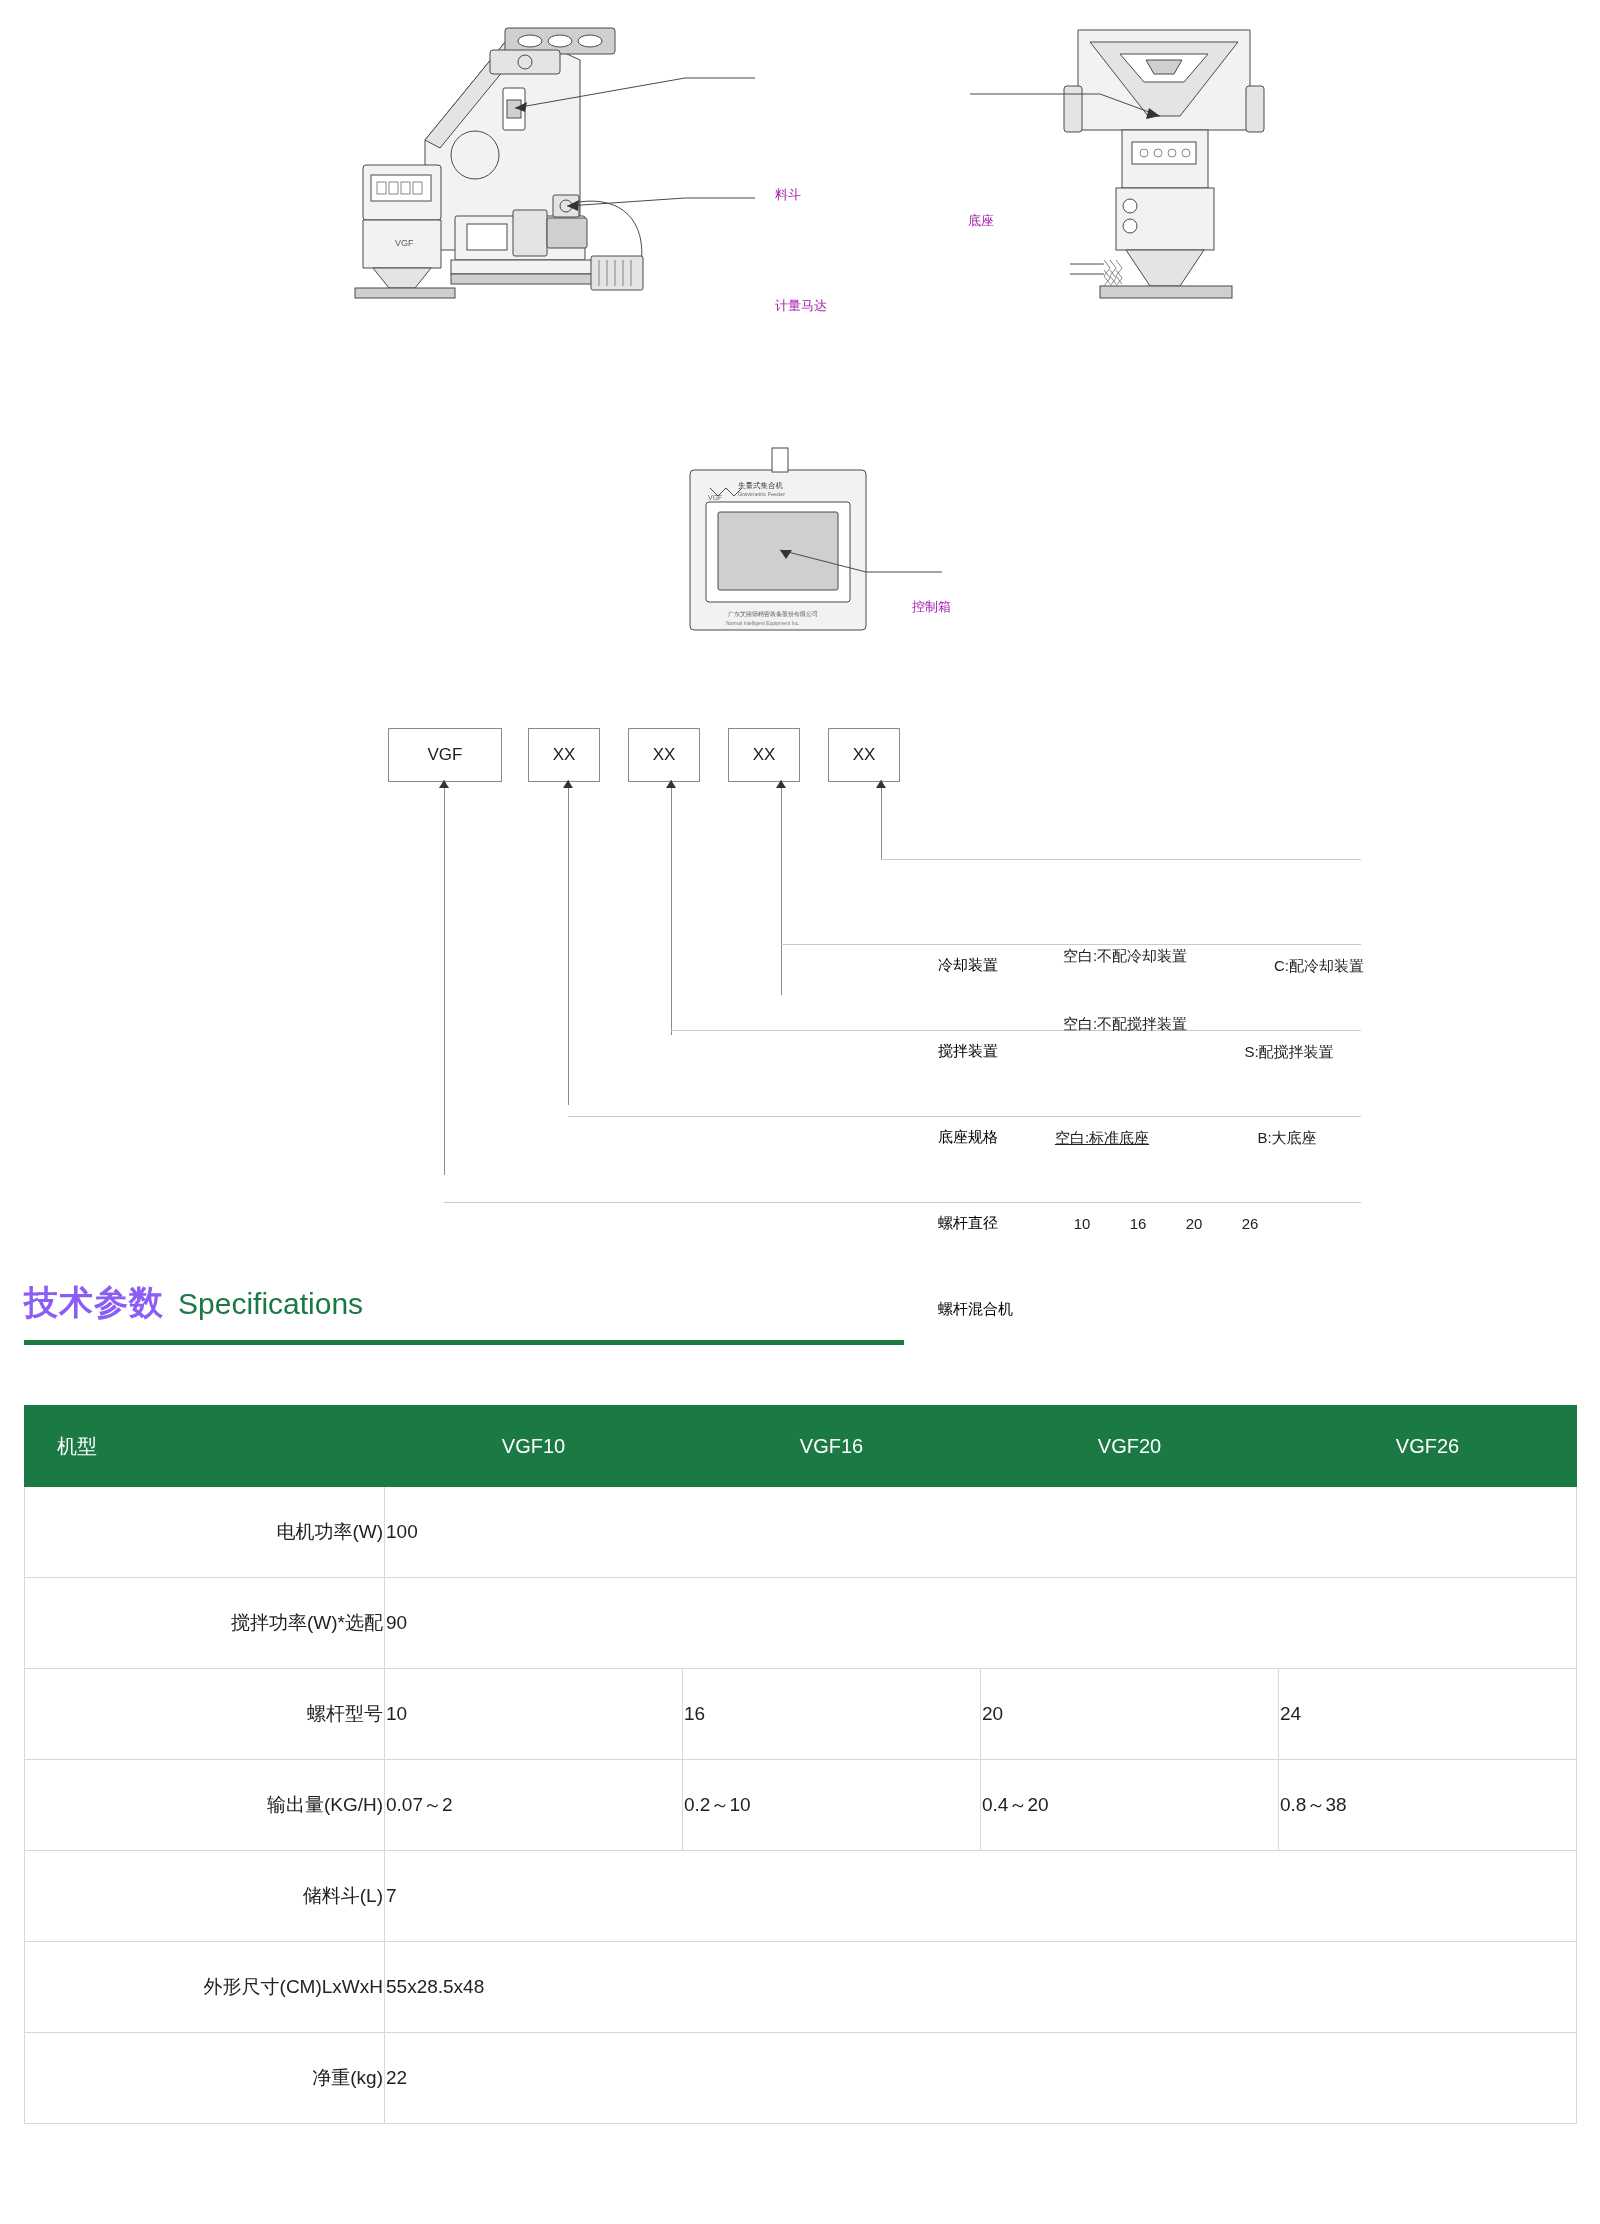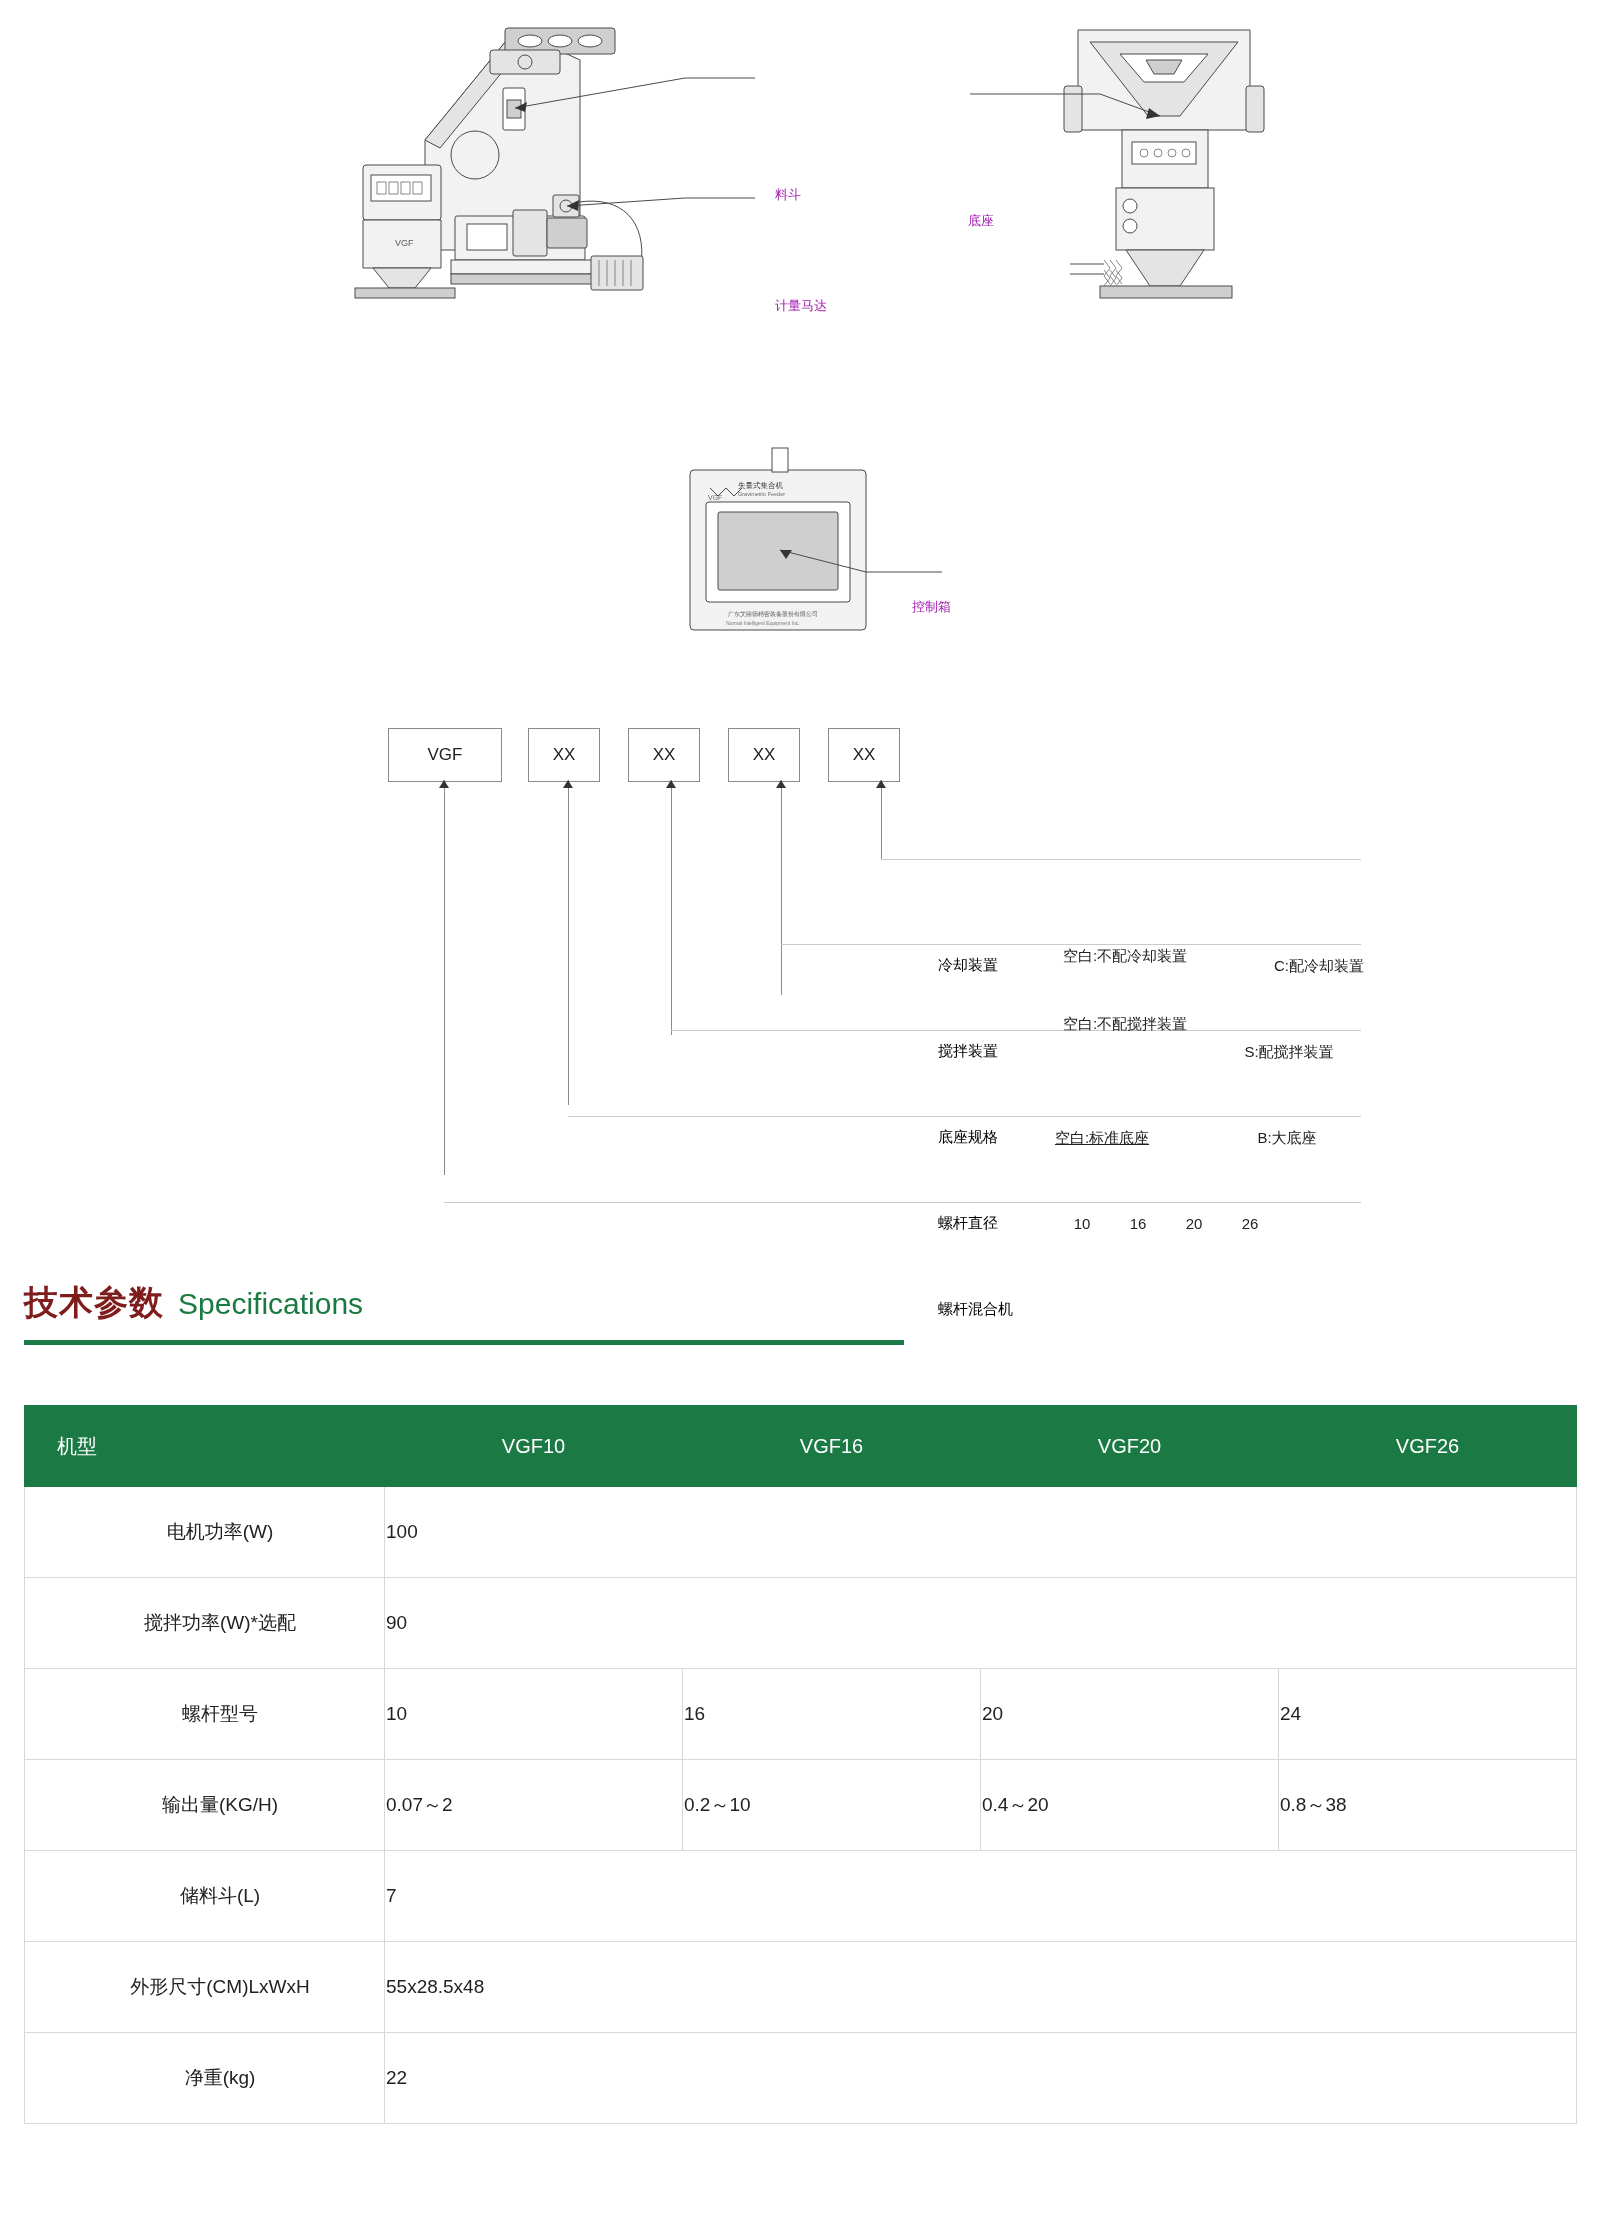--- a/index.html
+++ b/index.html
@@ -118,21 +118,21 @@
     position: relative;
     margin: 0 0 0 24px;
     padding-top: 10px;
     display: flex;
     align-items: baseline;
     gap: 14px;
   }
   .spec-head .cn {
     font-size: 34px;
     font-weight: bold;
-    color: #7f1d1d;
+    color: #8b5cf6;
     letter-spacing: 1px;
   }
   .spec-head .en {
     font-size: 30px;
     color: #1b7a43;
     font-weight: normal;
   }
   .spec-rule {
     margin: 14px 0 0 24px;
     width: 880px;
@@ -163,21 +163,21 @@
     color: #ffffff;
     border: 1px solid #1b7a43;
     font-size: 20px;
     height: 78px;
   }
   table.spec thead th.first {
     text-align: left;
     padding-left: 32px;
   }
   table.spec td.label {
-    text-align: center;
+    text-align: right;
     padding-left: 32px;
   }
   table.spec td.val {
     text-align: left;
   }
   col.c0 { width: 360px; }
   col.c1, col.c2, col.c3, col.c4 { width: 298px; }
 </style>
 </head>
 <body>

